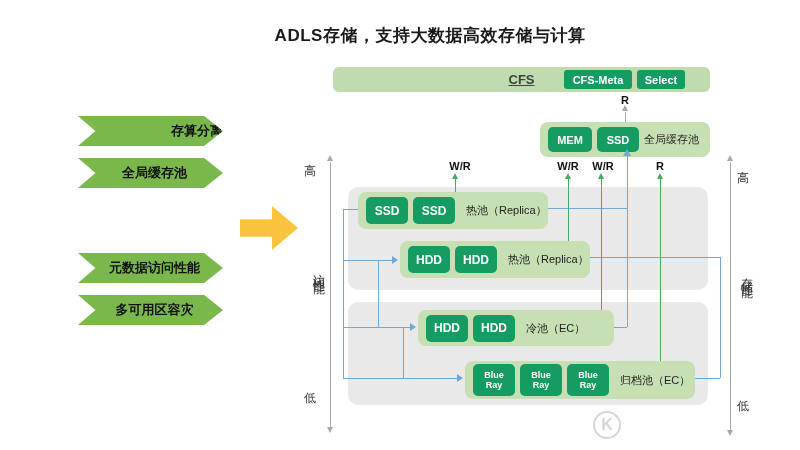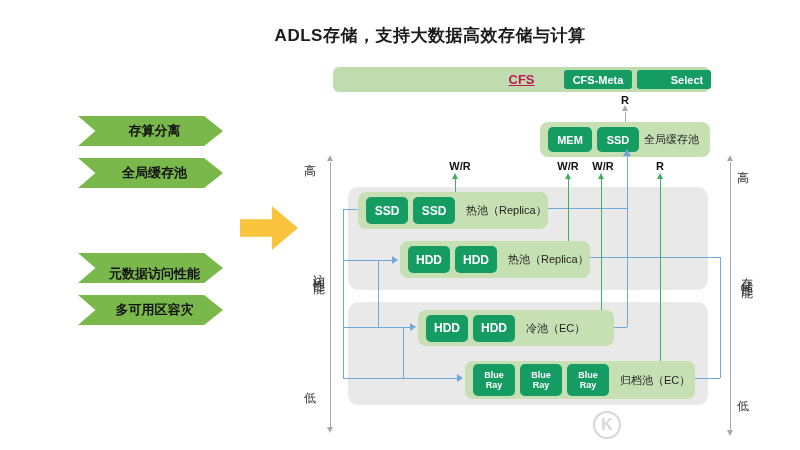--- a/index.html
+++ b/index.html
@@ -13,21 +13,21 @@
         font-size:13px;font-weight:bold;color:#111;padding-left:8px;box-sizing:border-box;}
   .yarrow{position:absolute;left:240px;top:206px;width:58px;height:44px;background:#fac33e;
         clip-path:polygon(0 30%,55% 30%,55% 0,100% 50%,55% 100%,55% 70%,0 70%);}
   .greybox{position:absolute;left:348px;width:360px;height:103px;background:#e9e9e9;border-radius:10px;}
   .pool{position:absolute;background:#c6e0b4;border-radius:8px;display:flex;align-items:center;padding-left:8px;box-sizing:border-box;gap:5px;}
   .dev{background:#149c62;color:#fff;border-radius:5px;display:flex;align-items:center;justify-content:center;
        font-weight:bold;font-size:12px;width:42px;height:27px;flex:0 0 auto;}
   .dev.small{height:32px;font-size:9px;line-height:1.15;text-align:center;padding:0 3px;box-sizing:border-box;white-space:normal;width:42px;}
   .pool-label{font-size:11px;color:#222;margin-left:6px;white-space:nowrap;}
   .cfsbar{position:absolute;left:333px;top:67px;width:377px;height:25px;background:#c0dcae;border-radius:6px;}
-  .cfsbar .cfs-text{position:absolute;left:0;top:0;width:100%;height:25px;line-height:25px;text-align:center;color:#be185d;font-weight:bold;font-size:13px;text-decoration:underline;}
+  .cfsbar .cfs-text{position:absolute;left:0;top:0;width:100%;height:25px;line-height:25px;text-align:center;color:#404040;font-weight:bold;font-size:13px;text-decoration:underline;}
   .gbtn{position:absolute;top:70px;height:19px;background:#149c62;border-radius:3px;color:#fff;font-size:11px;font-weight:bold;
         display:flex;align-items:center;justify-content:center;}
   .cache{position:absolute;left:540px;top:122px;width:170px;height:35px;background:#c6e0b4;border-radius:8px;}
   .iolabel{position:absolute;top:160px;width:36px;text-align:center;font-size:11px;font-weight:bold;color:#111;}
   .line-b{position:absolute;background:#70a9d8;}
   .line-g{position:absolute;background:#3fae5e;}
   .line-a{position:absolute;background:#a8a8a8;}
   .ah{position:absolute;width:0;height:0;}
   .ah.r-b{border-top:4px solid transparent;border-bottom:4px solid transparent;border-left:6px solid #70a9d8;}
   .ah.u-b{border-left:4px solid transparent;border-right:4px solid transparent;border-bottom:7px solid #70a9d8;}
@@ -41,45 +41,45 @@
            font-size:16px;font-weight:bold;color:#d6d6d6;box-sizing:border-box;}
   .wm-text{font-size:21px;color:#cfcfcf;letter-spacing:1px;}
 </style>
 </head>
 <body>
 
 <div class="canvas">
 
   <div class="title">ADLS存储，支持大数据高效存储与计算</div>
 
-  <div class="chev" style="top:116px;">
+  <div class="chev" style="top:116px;justify-content:flex-end;">
     <span>存算分离</span>
   </div>
   <div class="chev" style="top:158px;">
     <span>全局缓存池</span>
   </div>
-  <div class="chev" style="top:253px;align-items:flex-end;">
+  <div class="chev" style="top:253px;">
     <span>元数据访问性能</span>
   </div>
   <div class="chev" style="top:295px;">
     <span>多可用区容灾</span>
   </div>
 
   <div class="yarrow"></div>
 
   <div class="greybox" style="top:187px;"></div>
   <div class="greybox" style="top:302px;"></div>
 
   <div class="cfsbar">
     <div class="cfs-text">CFS</div>
   </div>
   <div class="gbtn" style="left:564px;width:68px;">
     <span>CFS-Meta</span>
   </div>
-  <div class="gbtn" style="left:637px;width:48px;padding-left:26px;">
+  <div class="gbtn" style="left:637px;width:48px;">
     <span>Select</span>
   </div>
 
   <div class="abs" style="left:612px;top:94px;width:26px;text-align:center;font-size:11px;font-weight:bold;color:#111;">R</div>
   <div class="line-a" style="left:625px;top:112px;width:1px;height:10px;"></div>
   <div class="ah u-a" style="left:622px;top:105px;"></div>
 
   <div class="cache"></div>
   <div class="dev abs" style="left:548px;top:127px;width:44px;height:25px;font-size:11px;">MEM</div>
   <div class="dev abs" style="left:597px;top:127px;width:42px;height:25px;font-size:11px;">SSD</div>

